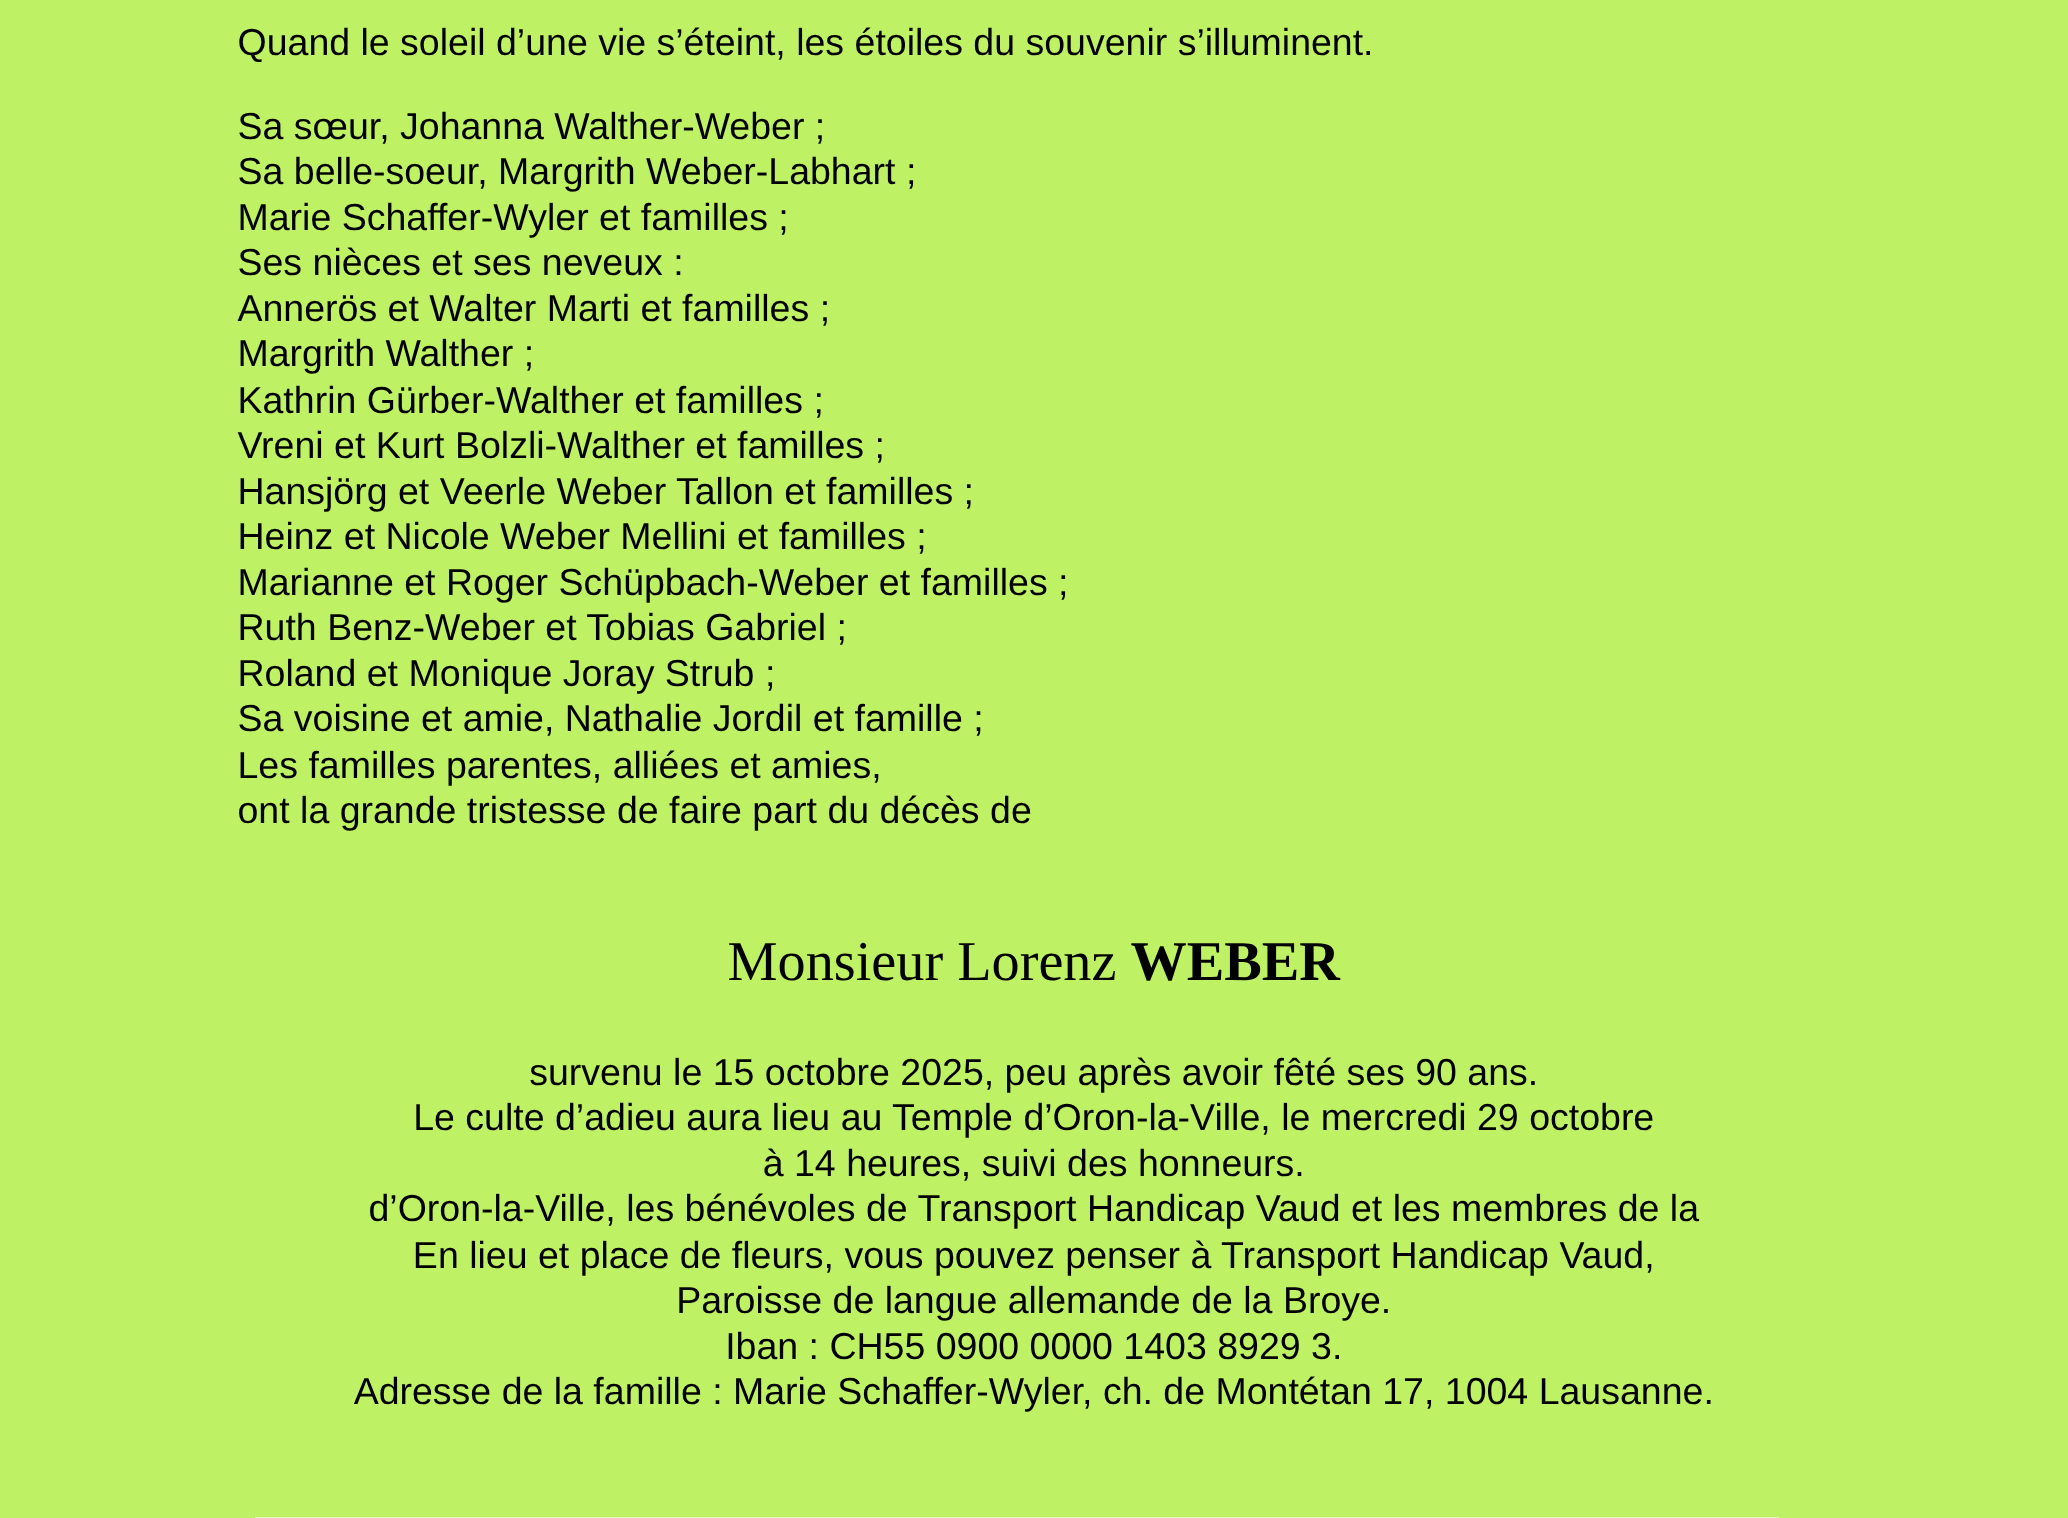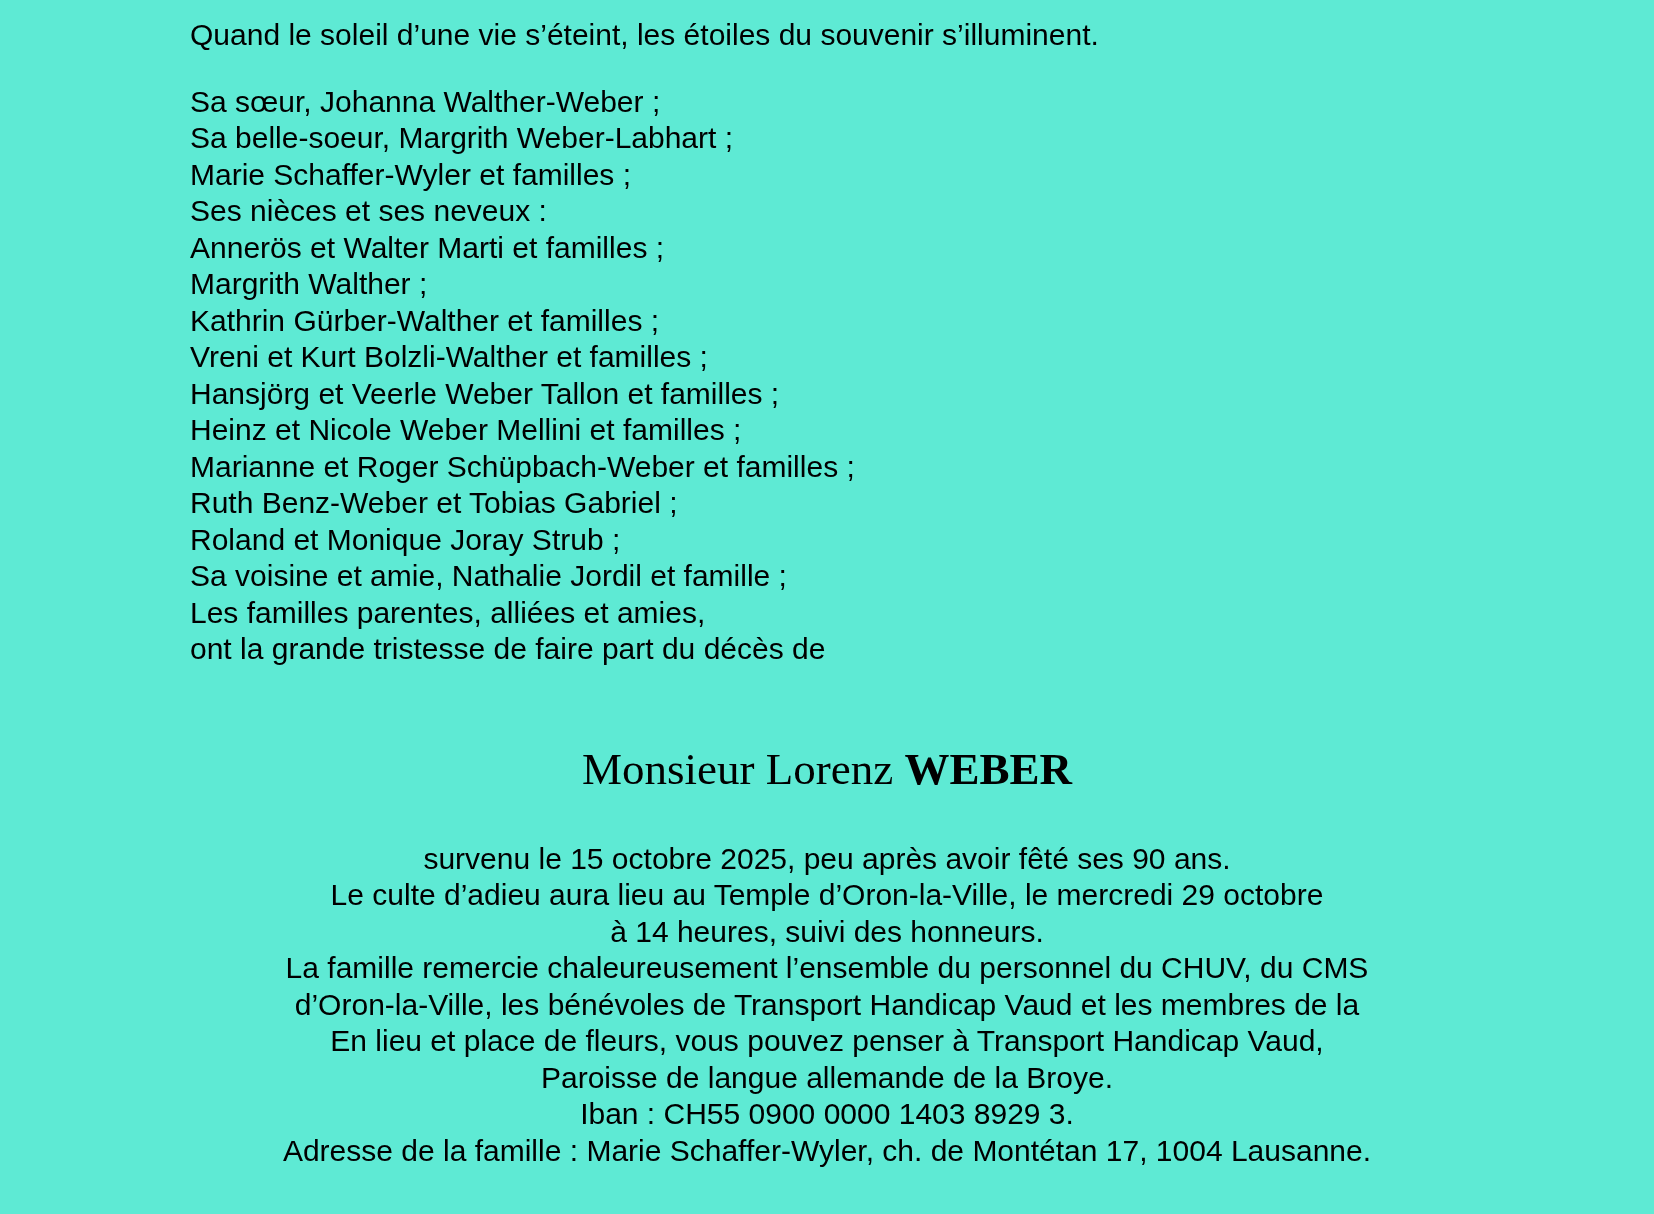--- a/index.html
+++ b/index.html
@@ -4,21 +4,21 @@
 <style>
   html, body {
     margin: 0;
     padding: 0;
     background: #ffffff;
   }
   .page {
     position: relative;
     width: 1654px;
     height: 1214px;
-    background: #5eead4;
+    background: #bef264;
     color: #000000;
     font-family: "Liberation Sans", sans-serif;
     font-size: 30px;
     line-height: 36.5px;
     box-sizing: border-box;
     padding: 17px 190px 16px 190px;
     overflow: hidden;
   }
   .line {
     white-space: pre;
@@ -77,21 +77,20 @@
     </div>
 
   <div class="deceased-title">
       <div class="line"><span>Monsieur Lorenz </span><b>WEBER</b></div>
     </div>
 
   <div class="details">
       <div class="line"><span>survenu le 15 octobre 2025, peu après avoir fêté ses 90 ans.</span></div>
       <div class="line"><span>Le culte d’adieu aura lieu au Temple d’Oron-la-Ville, le mercredi 29 octobre</span></div>
       <div class="line"><span>à 14 heures, suivi des honneurs.</span></div>
-      <div class="line"><span>La famille remercie chaleureusement l’ensemble du personnel du CHUV, du CMS</span></div>
       <div class="line"><span>d’Oron-la-Ville, les bénévoles de Transport Handicap Vaud et les membres de la</span></div>
       <div class="line"><span>En lieu et place de fleurs, vous pouvez penser à Transport Handicap Vaud,</span></div>
       <div class="line"><span>Paroisse de langue allemande de la Broye.</span></div>
       <div class="line"><span>Iban : CH55 0900 0000 1403 8929 3.</span></div>
       <div class="line"><span>Adresse de la famille : Marie Schaffer-Wyler, ch. de Montétan 17, 1004 </span><b>Lausanne</b><span>.</span></div>
     </div>
 
 </div>
 
 </body></html>

